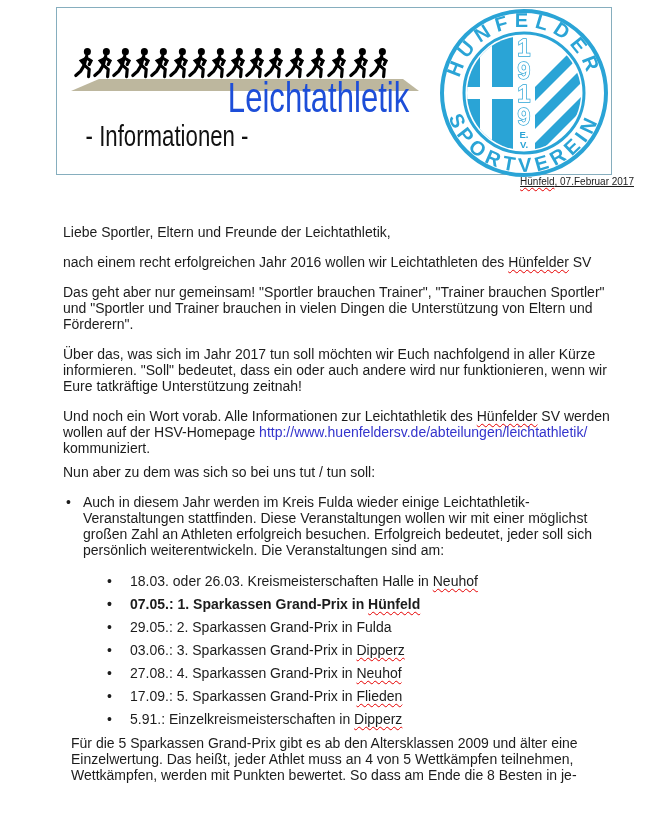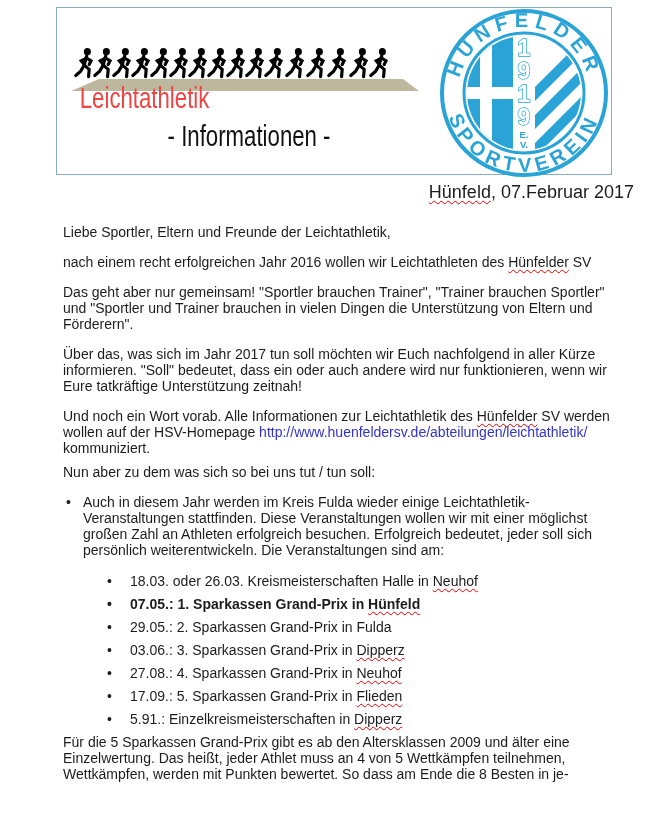--- a/index.html
+++ b/index.html
@@ -3,47 +3,47 @@
 <meta charset="utf-8">
 <style>
   html,body{margin:0;padding:0;background:#fff;}
   .page{position:relative;width:663px;height:818px;background:#ffffff;overflow:hidden;
         font-family:"Liberation Sans", sans-serif;color:#1c1c1c;}
   
   .header-box{position:absolute;left:56px;top:7px;width:554px;height:166px;
               border:1.5px solid #86aebe;background:#fff;}
   .header-left{position:absolute;left:0;top:0;width:384px;height:100%;}
   .runners-svg{position:absolute;left:14px;top:30px;width:348px;height:56px;}
-  .hdr-title{position:absolute;left:0;top:72px;width:100%;text-align:left;
-             font-size:30px;line-height:36px;color:#ef4444;}
+  .hdr-title{position:absolute;left:0;top:72px;width:100%;text-align:right;
+             font-size:42px;line-height:36px;color:#1d4ed8;}
   .hdr-title>span{display:inline-block;transform:scaleX(0.74);transform-origin:50% 50%;}
-  .hdr-sub{position:absolute;left:0;top:112px;width:100%;text-align:center;
+  .hdr-sub{position:absolute;left:0;top:112px;width:100%;text-align:left;
            font-size:30px;line-height:32px;color:#111;}
   .hdr-sub>span{display:inline-block;transform:scaleX(0.74);transform-origin:50% 50%;}
   .logo-svg{position:absolute;right:2px;top:0px;width:170px;height:170px;}
   .logo-ring-text{font-family:"Liberation Sans",sans-serif;font-weight:bold;fill:#2aa4d6;}
   
-  .dateline{position:absolute;left:0;right:29px;top:184px;text-align:right;
-            font-size:18px;line-height:16px;white-space:pre;}
+  .dateline{position:absolute;left:0;right:29px;top:174px;text-align:right;
+            font-size:10px;line-height:16px;white-space:pre;text-decoration:underline;}
   
   .body{position:absolute;left:63px;top:224px;width:580px;font-size:14px;line-height:16px;}
   .ln{white-space:pre;height:16px;}
   .para{margin:0 0 14px 0;}
   .para.tight{margin:0 0 8px 0;}
   .b1{position:relative;padding-left:20px;margin:0 0 15px 0;}
   .b1 .blt{position:absolute;left:3px;top:0;}
   .events{margin:0 0 3px 0;}
   .b2{position:relative;padding-left:67px;margin:0 0 7px 0;white-space:pre;height:16px;}
   .b2 .blt{position:absolute;left:44px;top:0;}
   .bold{font-weight:bold;}
   .sq{text-decoration-line:underline;text-decoration-style:wavy;
       text-decoration-color:#e60000;text-decoration-thickness:1px;
       text-underline-offset:2px;text-decoration-skip-ink:none;}
   a.link{color:#3333cc;cursor:pointer;}
-  .p7{margin:0;}
+  .p7{margin:8px;}
 </style>
 </head>
 <body>
 
 <div class="page">
 
   <div class="header-box">
     <div class="header-left">
 
       <svg class="runners-svg" viewBox="0 0 348 56" aria-hidden="true">

